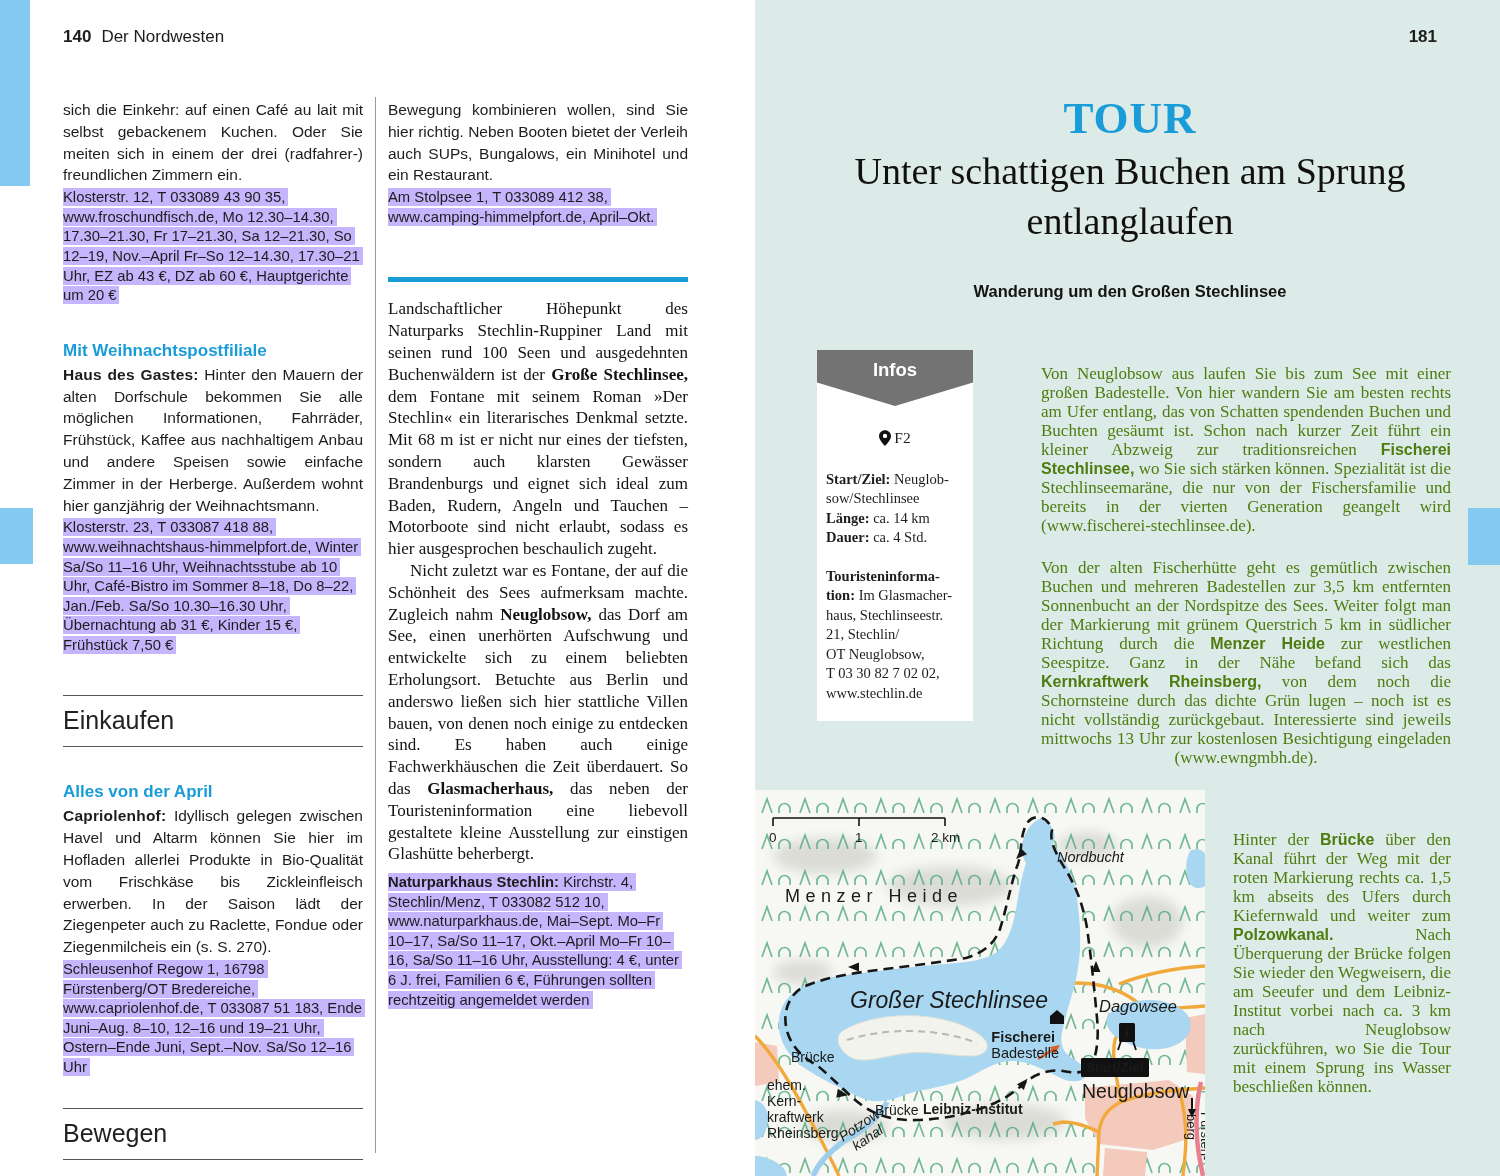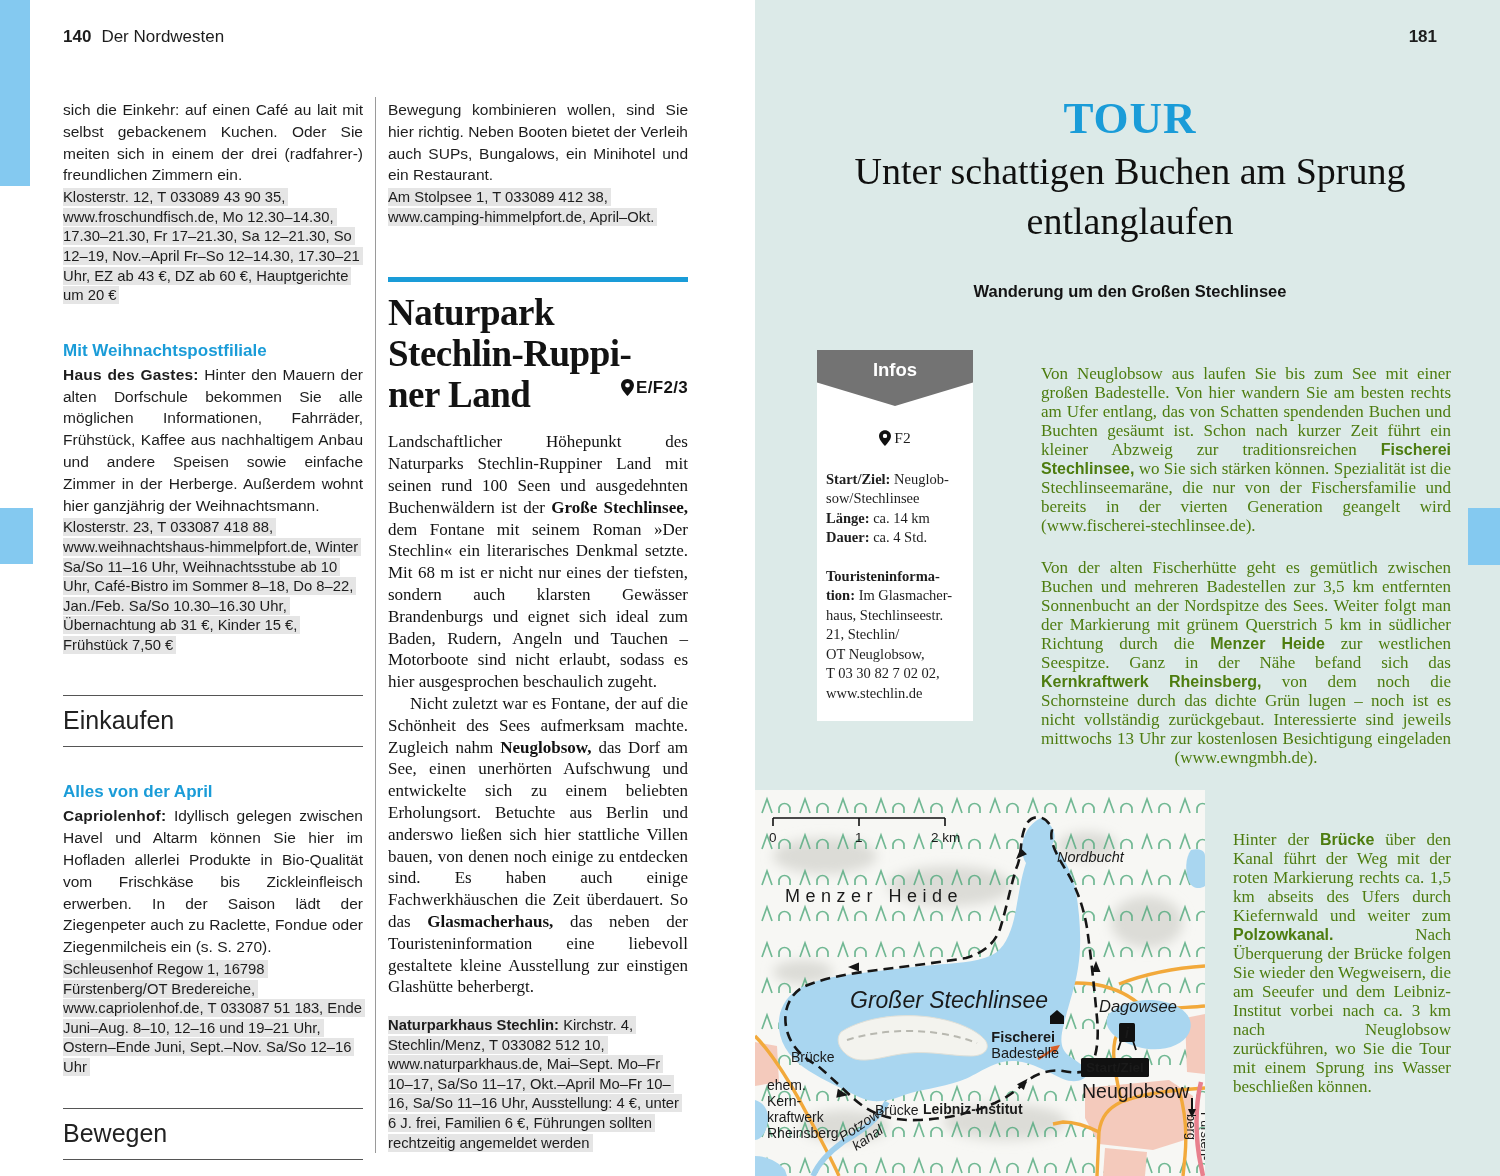--- a/index.html
+++ b/index.html
@@ -17,21 +17,21 @@
   .hdr-left{position:absolute;left:63px;top:27px;font-size:17px;}
   .hdr-left b{margin-right:10px;}
   .hdr-right{position:absolute;left:1380px;top:27px;width:57px;text-align:right;font-size:17px;font-weight:700;color:#1d1d1d;}
   .col-divider{position:absolute;left:375px;top:97px;width:1px;height:1056px;background:#9a9a9a;}
   
   .col{position:absolute;top:99px;width:300px;}
   .col1{left:63px;} .col2{left:388px;}
   .p-sans{font-size:15.5px;line-height:21.8px;text-align:justify;margin:0;hyphens:auto;}
   .p-sans b{letter-spacing:.2px;}
   .info{font-size:14.8px;line-height:19.6px;margin:2px 0 0;text-align:left;}
-  .info .bg{background:#e5e5e5;-webkit-box-decoration-break:clone;box-decoration-break:clone;padding:1px 3px 1px 0;}
+  .info .bg{background:#c4b5fd;-webkit-box-decoration-break:clone;box-decoration-break:clone;padding:1px 3px 1px 0;}
   .blue-h{font-size:17px;line-height:22px;font-weight:700;color:#1a9cd8;margin:34px 0 2px;}
   .section-h{font-size:25px;line-height:28px;font-weight:400;color:#222;
     border-top:1.5px solid #555;border-bottom:1.5px solid #555;
     padding:10px 0 12px;margin:40px 0 0;}
   
   .article-rule{height:5px;background:#1a9cd8;margin-top:50px;}
   .article-h{position:relative;font-family:"Liberation Serif",serif;font-weight:700;
     font-size:37px;line-height:41px;color:#131313;margin:10px 0 0;letter-spacing:-.5px;}
   .article-mapref{position:absolute;right:0;bottom:7px;font-family:"Liberation Sans",sans-serif;
     font-size:17px;font-weight:700;letter-spacing:.3px;display:flex;align-items:center;gap:2px;}
@@ -93,32 +93,23 @@
   <p class="p-sans"><b>Capriolenhof:</b> Idyllisch gelegen zwischen Havel und Altarm können Sie hier im Hofladen allerlei Produkte in Bio-Qualität vom Frischkäse bis Zickleinfleisch erwerben. In der Saison lädt der Ziegenpeter auch zu Raclette, Fondue oder Ziegenmilcheis ein (s. S. 270).</p>
   <p class="info"><span class="bg">Schleusenhof Regow 1, 16798 Fürstenberg/OT Bredereiche, www.capriolenhof.de, T 033087 51 183, Ende Juni–Aug. 8–10, 12–16 und 19–21 Uhr, Ostern–Ende Juni, Sept.–Nov. Sa/So 12–16 Uhr</span></p>
   <div class="section-h" style="margin-top:30px;">Bewegen</div>
 
 </div>
 
 <div class="col col2">
   <p class="p-sans">Bewegung kombinieren wollen, sind Sie hier richtig. Neben Booten bietet der Verleih auch SUPs, Bungalows, ein Minihotel und ein Restaurant.</p>
   <p class="info"><span class="bg">Am Stolpsee 1, T 033089 412 38, www.camping-himmelpfort.de, April–Okt.</span></p>
   <div class="article-rule"></div>
-  <h1 class="article-h">
-    <span>Naturpark<br>Stechlin-Ruppi-<br>ner Land</span>
-    <span class="article-mapref">
-      <svg class="pin" width="13" height="17" viewBox="0 0 16 21">
-          <path fill="#111" d="M8 0C3.6 0 0 3.5 0 7.8 0 13.6 8 21 8 21s8-7.4 8-13.2C16 3.5 12.4 0 8 0zm0 10.6a2.9 2.9 0 1 1 0-5.8 2.9 2.9 0 0 1 0 5.8z"></path>
-        </svg>
-      <span>E/F2/3</span>
-    </span>
-  </h1>
   <p class="serif-p mt">Landschaftlicher Höhepunkt des Naturparks Stechlin-Ruppiner Land mit seinen rund 100 Seen und ausgedehnten Buchenwäldern ist der <b>Große Stechlinsee,</b> dem Fontane mit seinem Roman »Der Stechlin« ein literarisches Denkmal setzte. Mit 68 m ist er nicht nur eines der tiefsten, sondern auch klarsten Gewässer Brandenburgs und eignet sich ideal zum Baden, Rudern, Angeln und Tauchen – Motorboote sind nicht erlaubt, sodass es hier ausgesprochen beschaulich zugeht.</p>
   <p class="serif-p indent">Nicht zuletzt war es Fontane, der auf die Schönheit des Sees aufmerksam machte. Zugleich nahm <b>Neuglobsow,</b> das Dorf am See, einen unerhörten Aufschwung und entwickelte sich zu einem beliebten Erholungsort. Betuchte aus Berlin und anderswo ließen sich hier stattliche Villen bauen, von denen noch einige zu entdecken sind. Es haben auch einige Fachwerkhäuschen die Zeit überdauert. So das <b>Glasmacherhaus,</b> das neben der Touristeninformation eine liebevoll gestaltete kleine Ausstellung zur einstigen Glashütte beherbergt.</p>
-  <p class="info" style="margin-top:18px;"><span class="bg"><b>Naturparkhaus Stechlin:</b> Kirchstr. 4, Stechlin/Menz, T 033082 512 10, www.naturparkhaus.de, Mai–Sept. Mo–Fr 10–17, Sa/So 11–17, Okt.–April Mo–Fr 10–16, Sa/So 11–16 Uhr, Ausstellung: 4 €, unter 6 J. frei, Familien 6 €, Führungen sollten rechtzeitig angemeldet werden</span></p>
+  <p class="info" style="margin-top:8px;"><span class="bg"><b>Naturparkhaus Stechlin:</b> Kirchstr. 4, Stechlin/Menz, T 033082 512 10, www.naturparkhaus.de, Mai–Sept. Mo–Fr 10–17, Sa/So 11–17, Okt.–April Mo–Fr 10–16, Sa/So 11–16 Uhr, Ausstellung: 4 €, unter 6 J. frei, Familien 6 €, Führungen sollten rechtzeitig angemeldet werden</span></p>
 </div>
 
 <div class="tour-head">
   <div class="tour-kicker">TOUR</div>
   <div class="tour-title">Unter schattigen Buchen am Sprung entlanglaufen</div>
   <div class="tour-sub">Wanderung um den Großen Stechlinsee</div>
 </div>
 
 <div class="infobox">
   <div class="infobox-banner">Infos</div>

